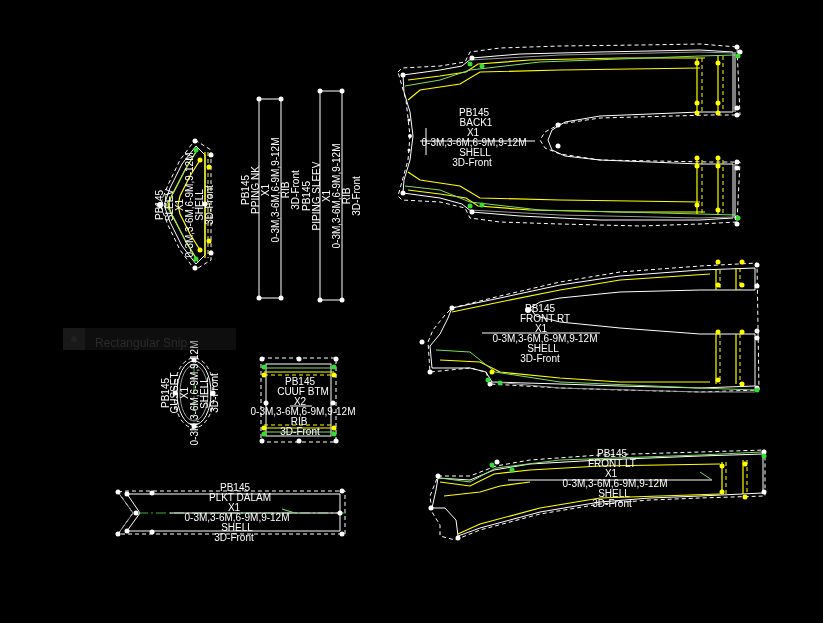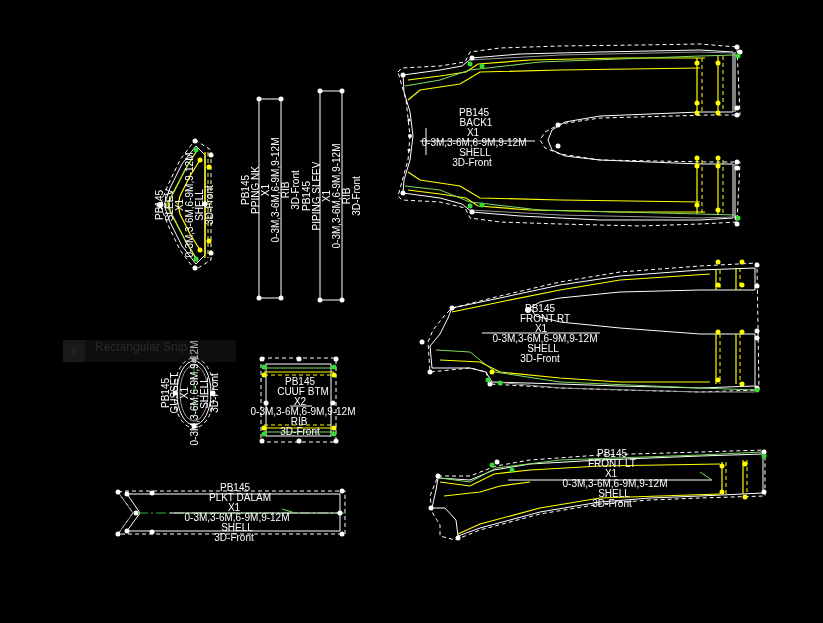--- a/index.html
+++ b/index.html
@@ -10,22 +10,22 @@
   .wd { stroke:#ffffff; fill:none; stroke-width:1; stroke-dasharray:4 3; }
   .y { stroke:#ffff00; fill:none; stroke-width:1.2; }
   .yd { stroke:#ffff00; fill:none; stroke-width:1; stroke-dasharray:4 3; }
   .g { stroke:#7fdd60; fill:none; stroke-width:1; }
   .gr { stroke:#9a9a9a; fill:none; stroke-width:1; }
   .gd { stroke:#3cb043; fill:none; stroke-width:1; stroke-dasharray:10 3 2 3; }
   .pt { fill:#ffffff; }
   .pty { fill:#ffff00; }
   .ptg { fill:#33dd33; }
   .snip {
-    position:absolute; left:63px; top:340px; width:173px; height:22px;
-    background:rgba(40,40,40,0.35); display:flex; align-items:flex-start;
+    position:absolute; left:63px; top:328px; width:173px; height:22px;
+    background:rgba(40,40,40,0.35); display:flex; align-items:flex-end;
   }
   .snip-icon { width:22px; height:22px; background:rgba(60,60,60,0.25); display:flex; align-items:center; justify-content:center; }
   .snip-dot { width:6px; height:6px; border-radius:50%; background:#222; }
   .snip-label { color:#2a2a2a; font-size:12px; margin-left:10px; font-family:"Liberation Sans", sans-serif; }
 </style>
 </head>
 <body>
 
 <svg id="canvas" viewBox="0 0 823 623" xmlns="http://www.w3.org/2000/svg">
 

